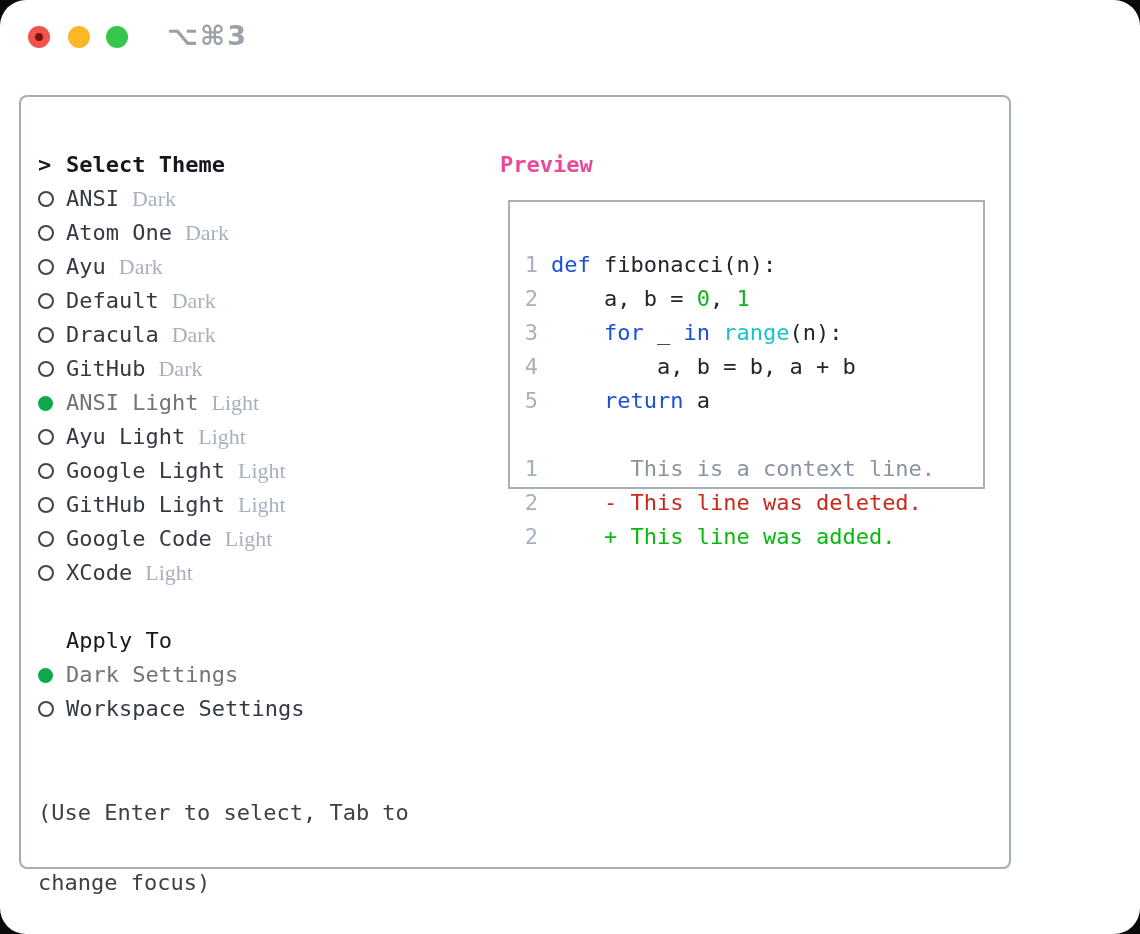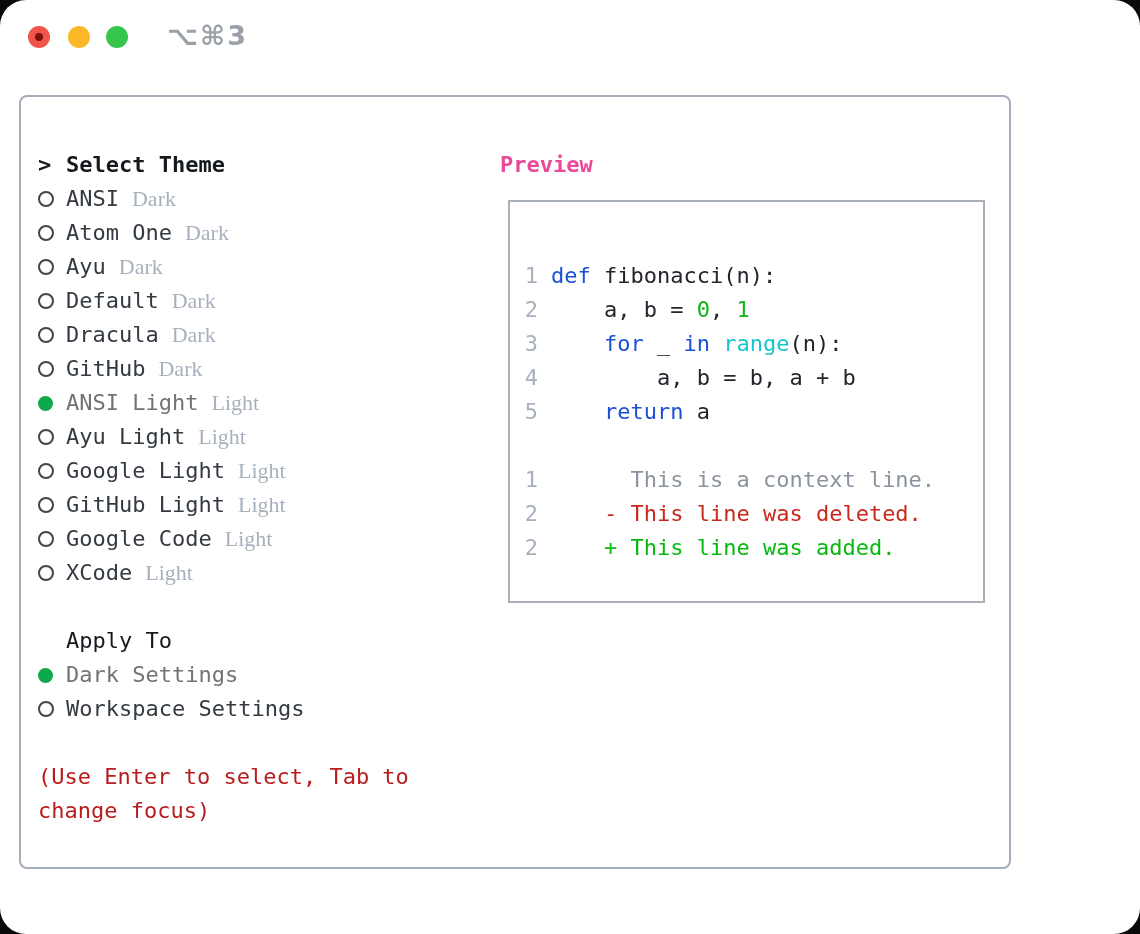--- a/index.html
+++ b/index.html
@@ -27,27 +27,27 @@
   .spacer{height:34px;}
   .bullet-slot{display:inline-flex;width:28px;align-items:center;flex:0 0 28px;}
   .ring{width:12px;height:12px;border:2px solid #40454d;border-radius:50%;}
   .dot-sel{width:15px;height:15px;border-radius:50%;background:#0ca94b;}
   .prompt{font-weight:bold;color:#15181d;}
   .hdr{font-weight:bold;color:#15181d;}
   .subhdr{color:#15181d;}
   .item-name{color:#343a42;}
   .item-name.selected{color:#737373;}
   .variant{color:#a7b1bd;margin-left:13px;font-family:Liberation Serif, serif;}
-  .hint-line{height:34px;line-height:34px;color:#b91c1c;white-space:pre;}
+  .hint-line{height:34px;line-height:34px;color:#404040;white-space:pre;margin-top:36px;}
 
   
   .preview-label{position:absolute;left:479px;top:51px;height:34px;line-height:34px;
                  font-size:22px;font-weight:bold;color:#ec4899;}
-  .preview-box{position:absolute;left:487px;top:103px;width:477px;height:403px;
-               border:2px solid #a9b0ba;box-sizing:border-box;padding:23px 0 0 2px;background:#fff;}
+  .preview-box{position:absolute;left:487px;top:103px;width:477px;height:289px;
+               border:2px solid #a9b0ba;box-sizing:border-box;padding:12px 0 0 2px;background:#fff;}
   .pline{height:34px;line-height:34px;font-size:22px;white-space:pre;}
   .ln{display:inline-block;width:26px;text-align:right;color:#a7b1bd;margin-right:13px;}
   .tk-kw{color:#1b50d9;}
   .tk-fn{color:#15c5cb;}
   .tk-num{color:#13b31e;}
   .tk-pl{color:#22262c;}
   .tk-ctx{color:#8b949e;}
   .tk-del{color:#c9281c;}
   .tk-add{color:#07b90f;}
 </style>

